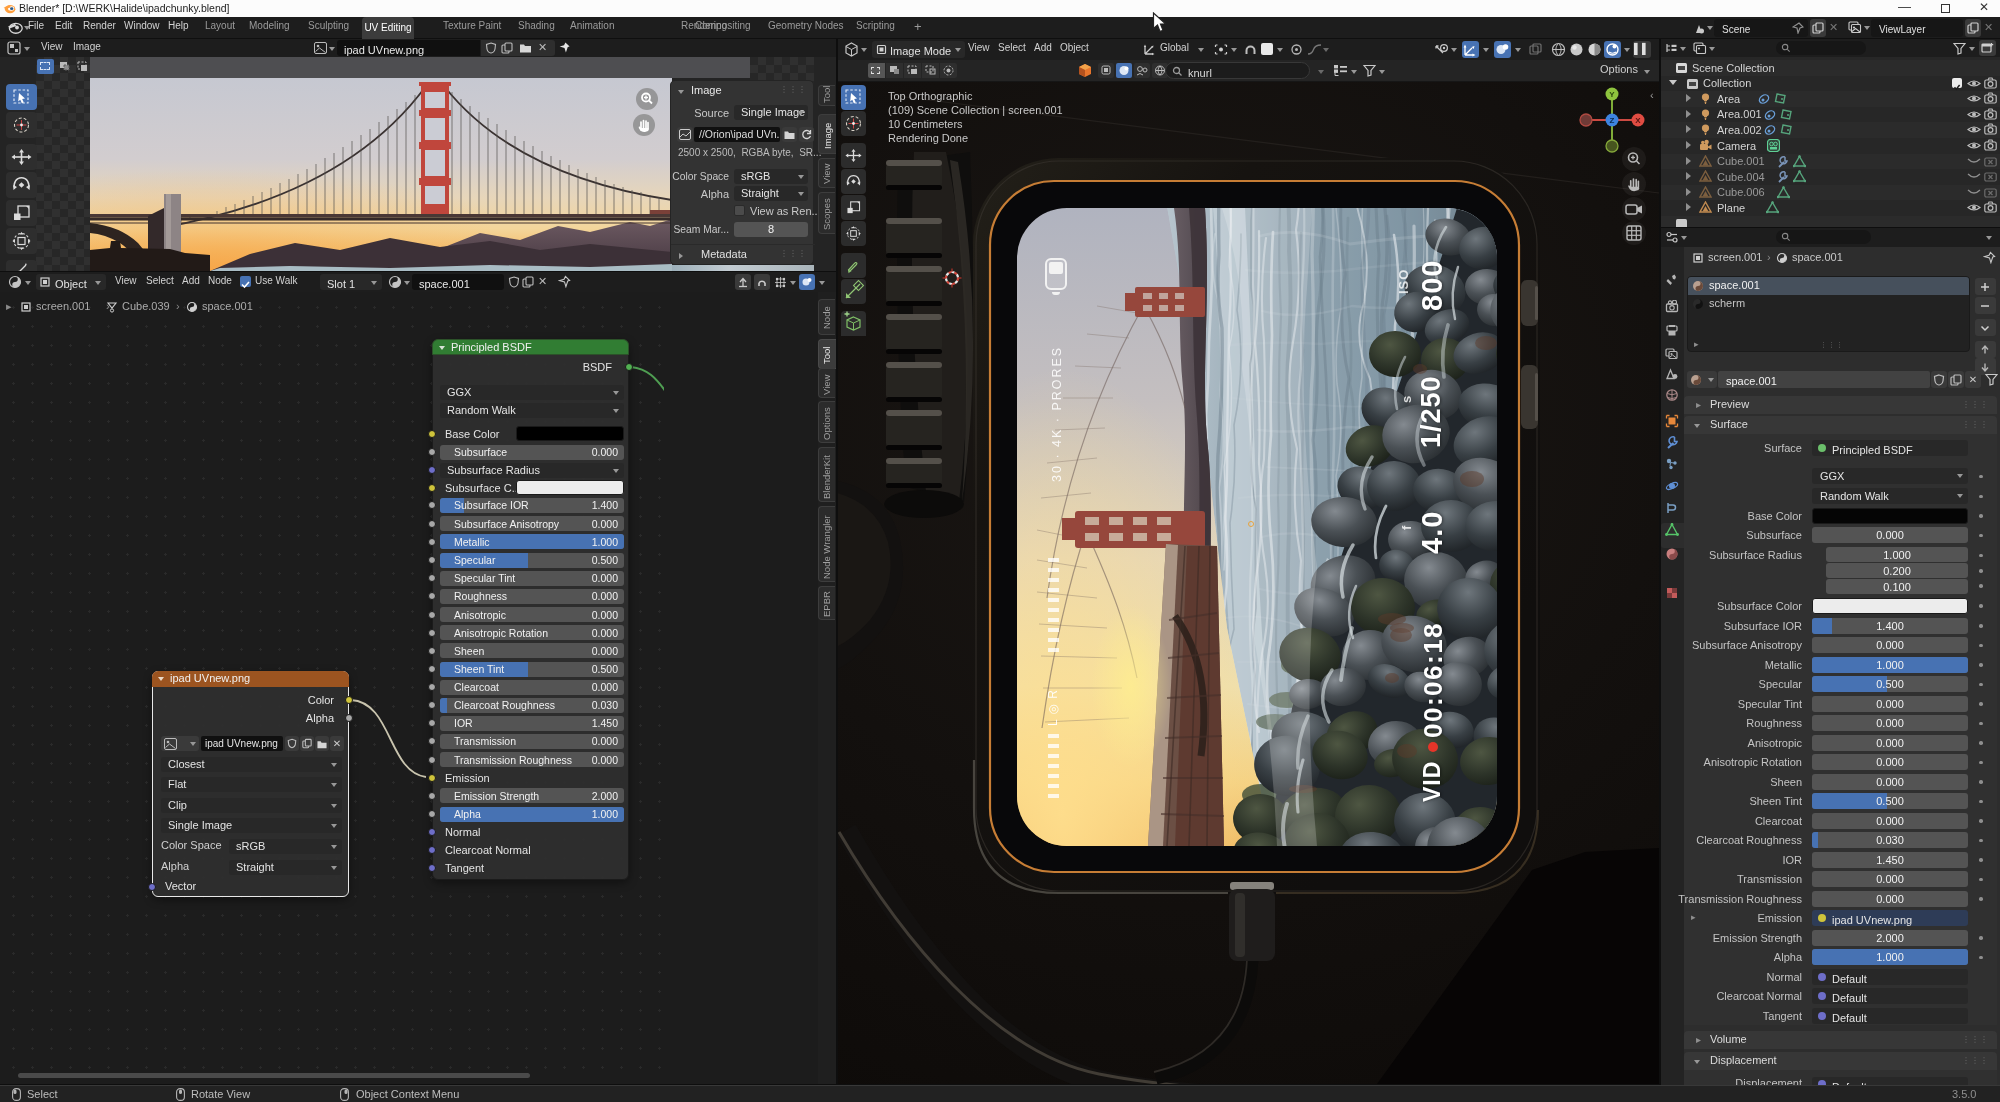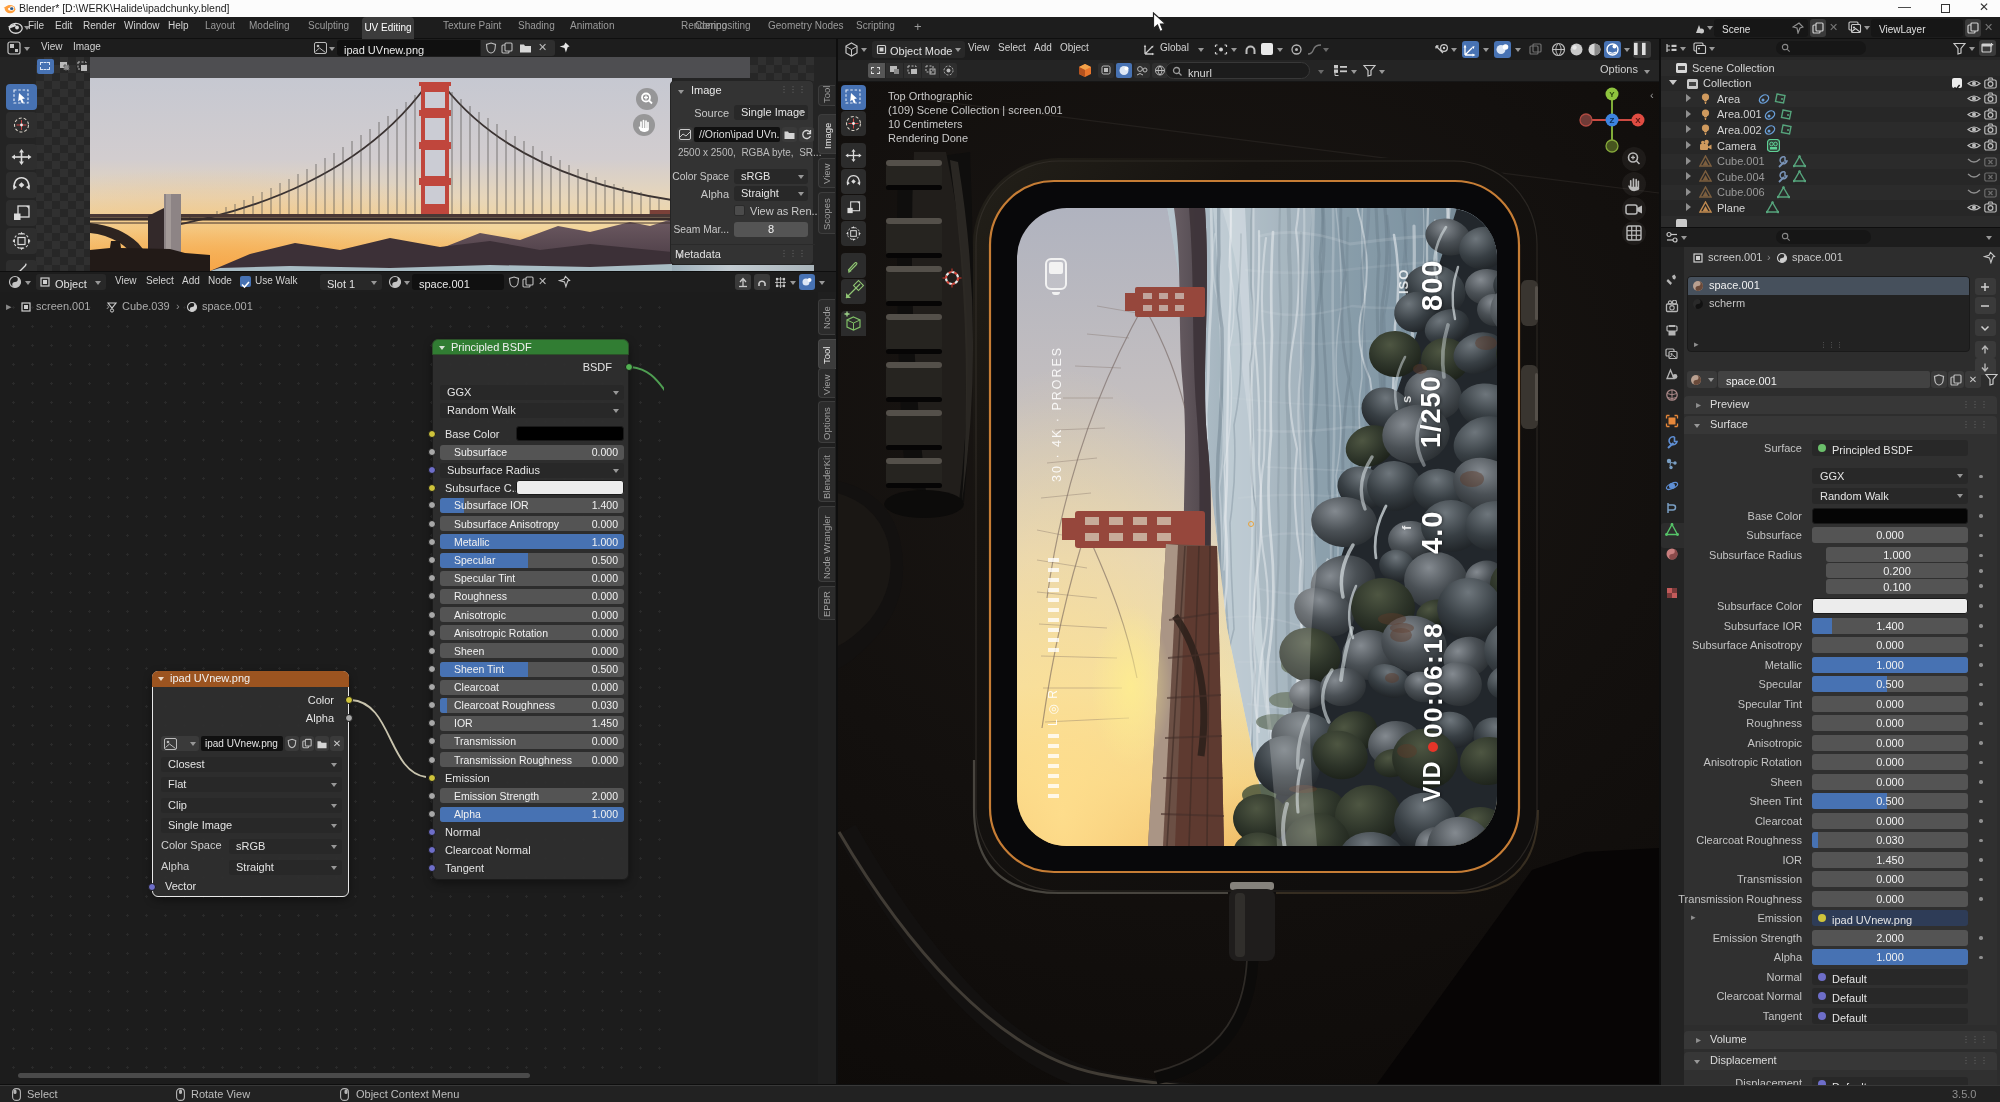--- a/index.html
+++ b/index.html
@@ -324,21 +324,21 @@
       <span class="abs" style="left:0;top:107px;width:58px;text-align:right;color:#c9c9c9;">Alpha</span>
       <div class="ddark" style="left:63px;top:105px;width:74px;height:15px;"><span style="margin-left:7px;line-height:15px;">Straight</span><span class="chev abs" style="right:4px;top:6px;"></span></div>
       <span class="abs" style="left:63px;top:124px;width:11px;height:11px;background:#4b4b4b;border-radius:2px;border:1px solid #2a2a2a;"></span>
       <span class="abs" style="left:79px;top:124px;color:#c9c9c9;white-space:nowrap;">View as Ren...</span>
       <span class="abs" style="left:0;top:143px;width:58px;text-align:right;color:#c9c9c9;font-size:10.3px;white-space:nowrap;">Seam Mar...</span>
       <div class="slider" style="left:63px;top:141px;width:74px;height:15px;">
             <span style="position:absolute;left:50%;transform:translateX(-50%);line-height:15px;">8</span>
           </div>
       <div class="abs" style="left:0;top:163px;width:144px;height:1px;background:#2a2a2a;"></div>
       <span class="chev abs chevR" style="left:8px;top:172px;border-top:3.5px solid transparent;border-bottom:3.5px solid transparent;border-left:4px solid #989898;border-right:none;width:0;"></span>
-      <span class="abs" style="left:4px;top:167px;color:#e0e0e0;">Metadata</span>
+      <span class="abs" style="left:30px;top:167px;color:#e0e0e0;">Metadata</span>
       <span class="abs" style="right:6px;top:168px;color:#6e6e6e;letter-spacing:1px;font-size:8px;">⋮⋮⋮</span>
     </div>
 
     <div class="abs" style="left:782px;top:0px;width:54px;height:214px;"></div>
     <div class="abs" style="left:818px;top:28px;width:17px;height:21px;background:#2b2b2b;border:1px solid #3d3d3d;border-right:none;border-radius:4px 0 0 4px;">
           <span style="position:absolute;left:2px;top:17px;transform:rotate(-90deg);transform-origin:0 0;font-size:9.5px;color:#9f9f9f;white-space:nowrap;">Tool</span>
         </div>
     <div class="abs" style="left:818px;top:57px;width:18px;height:40px;background:#333333;border:1px solid #3d3d3d;border-right:none;border-radius:4px 0 0 4px;">
           <span style="position:absolute;left:3px;top:34px;transform:rotate(-90deg);transform-origin:0 0;font-size:9.5px;color:#e8e8e8;white-space:nowrap;">Image</span>
         </div>
@@ -1137,21 +1137,21 @@
     <svg class="abs" style="left:6px;top:3px" width="15" height="15" viewBox="0 0 15 15">
           <path d="M7.5 1 L13 4 L13 11 L7.5 14 L2 11 L2 4 Z" fill="none" stroke="#c6c6c6" stroke-width="1.2"></path>
           <path d="M2 4.5 L7.5 7.5 L13 4.5 M7.5 7.5 L7.5 14" stroke="#c6c6c6" stroke-width="1" fill="none"></path>
         </svg>
     <span class="chev abs" style="left:23px;top:9px;"></span>
     <div class="abs" style="left:34px;top:2px;width:93px;height:17px;background:#282828;border-radius:3px;">
       <svg style="position:absolute;left:4px;top:3px" width="11" height="11" viewBox="0 0 11 11">
             <rect x="1.5" y="1.5" width="8" height="8" rx="1" fill="none" stroke="#d0d0d0" stroke-width="1.2"></rect>
             <rect x="3.5" y="3.5" width="4" height="4" fill="#d0d0d0"></rect>
           </svg>
-      <span style="margin-left:18px;font-size:11px;line-height:17px;color:#e2e2e2;">Object Mode</span><span class="chev abs" style="right:4px;top:7px;"></span>
+      <span style="margin-left:18px;font-size:11px;line-height:17px;color:#e2e2e2;">Image Mode</span><span class="chev abs" style="right:4px;top:7px;"></span>
     </div>
     <span class="mtxt abs" style="left:130px;top:3px;">View</span>
     <span class="mtxt abs" style="left:160px;top:3px;">Select</span>
     <span class="mtxt abs" style="left:196px;top:3px;">Add</span>
     <span class="mtxt abs" style="left:222px;top:3px;">Object</span>
     <svg class="abs" style="left:305px;top:4px" width="13" height="13" viewBox="0 0 13 13">
           <path d="M2 11 L2 3 M2 11 L10 11 M2 11 L9 4" stroke="#c9c9c9" stroke-width="1.3" fill="none"></path>
           <path d="M2 1.5 L3.2 4 L0.8 4 Z M11.5 11 L9 9.8 L9 12.2 Z M10.5 2.5 L10 5 L8 3.5 Z" fill="#c9c9c9"></path>
         </svg>
     <span class="mtxt abs" style="left:322px;top:3px;">Global</span>

